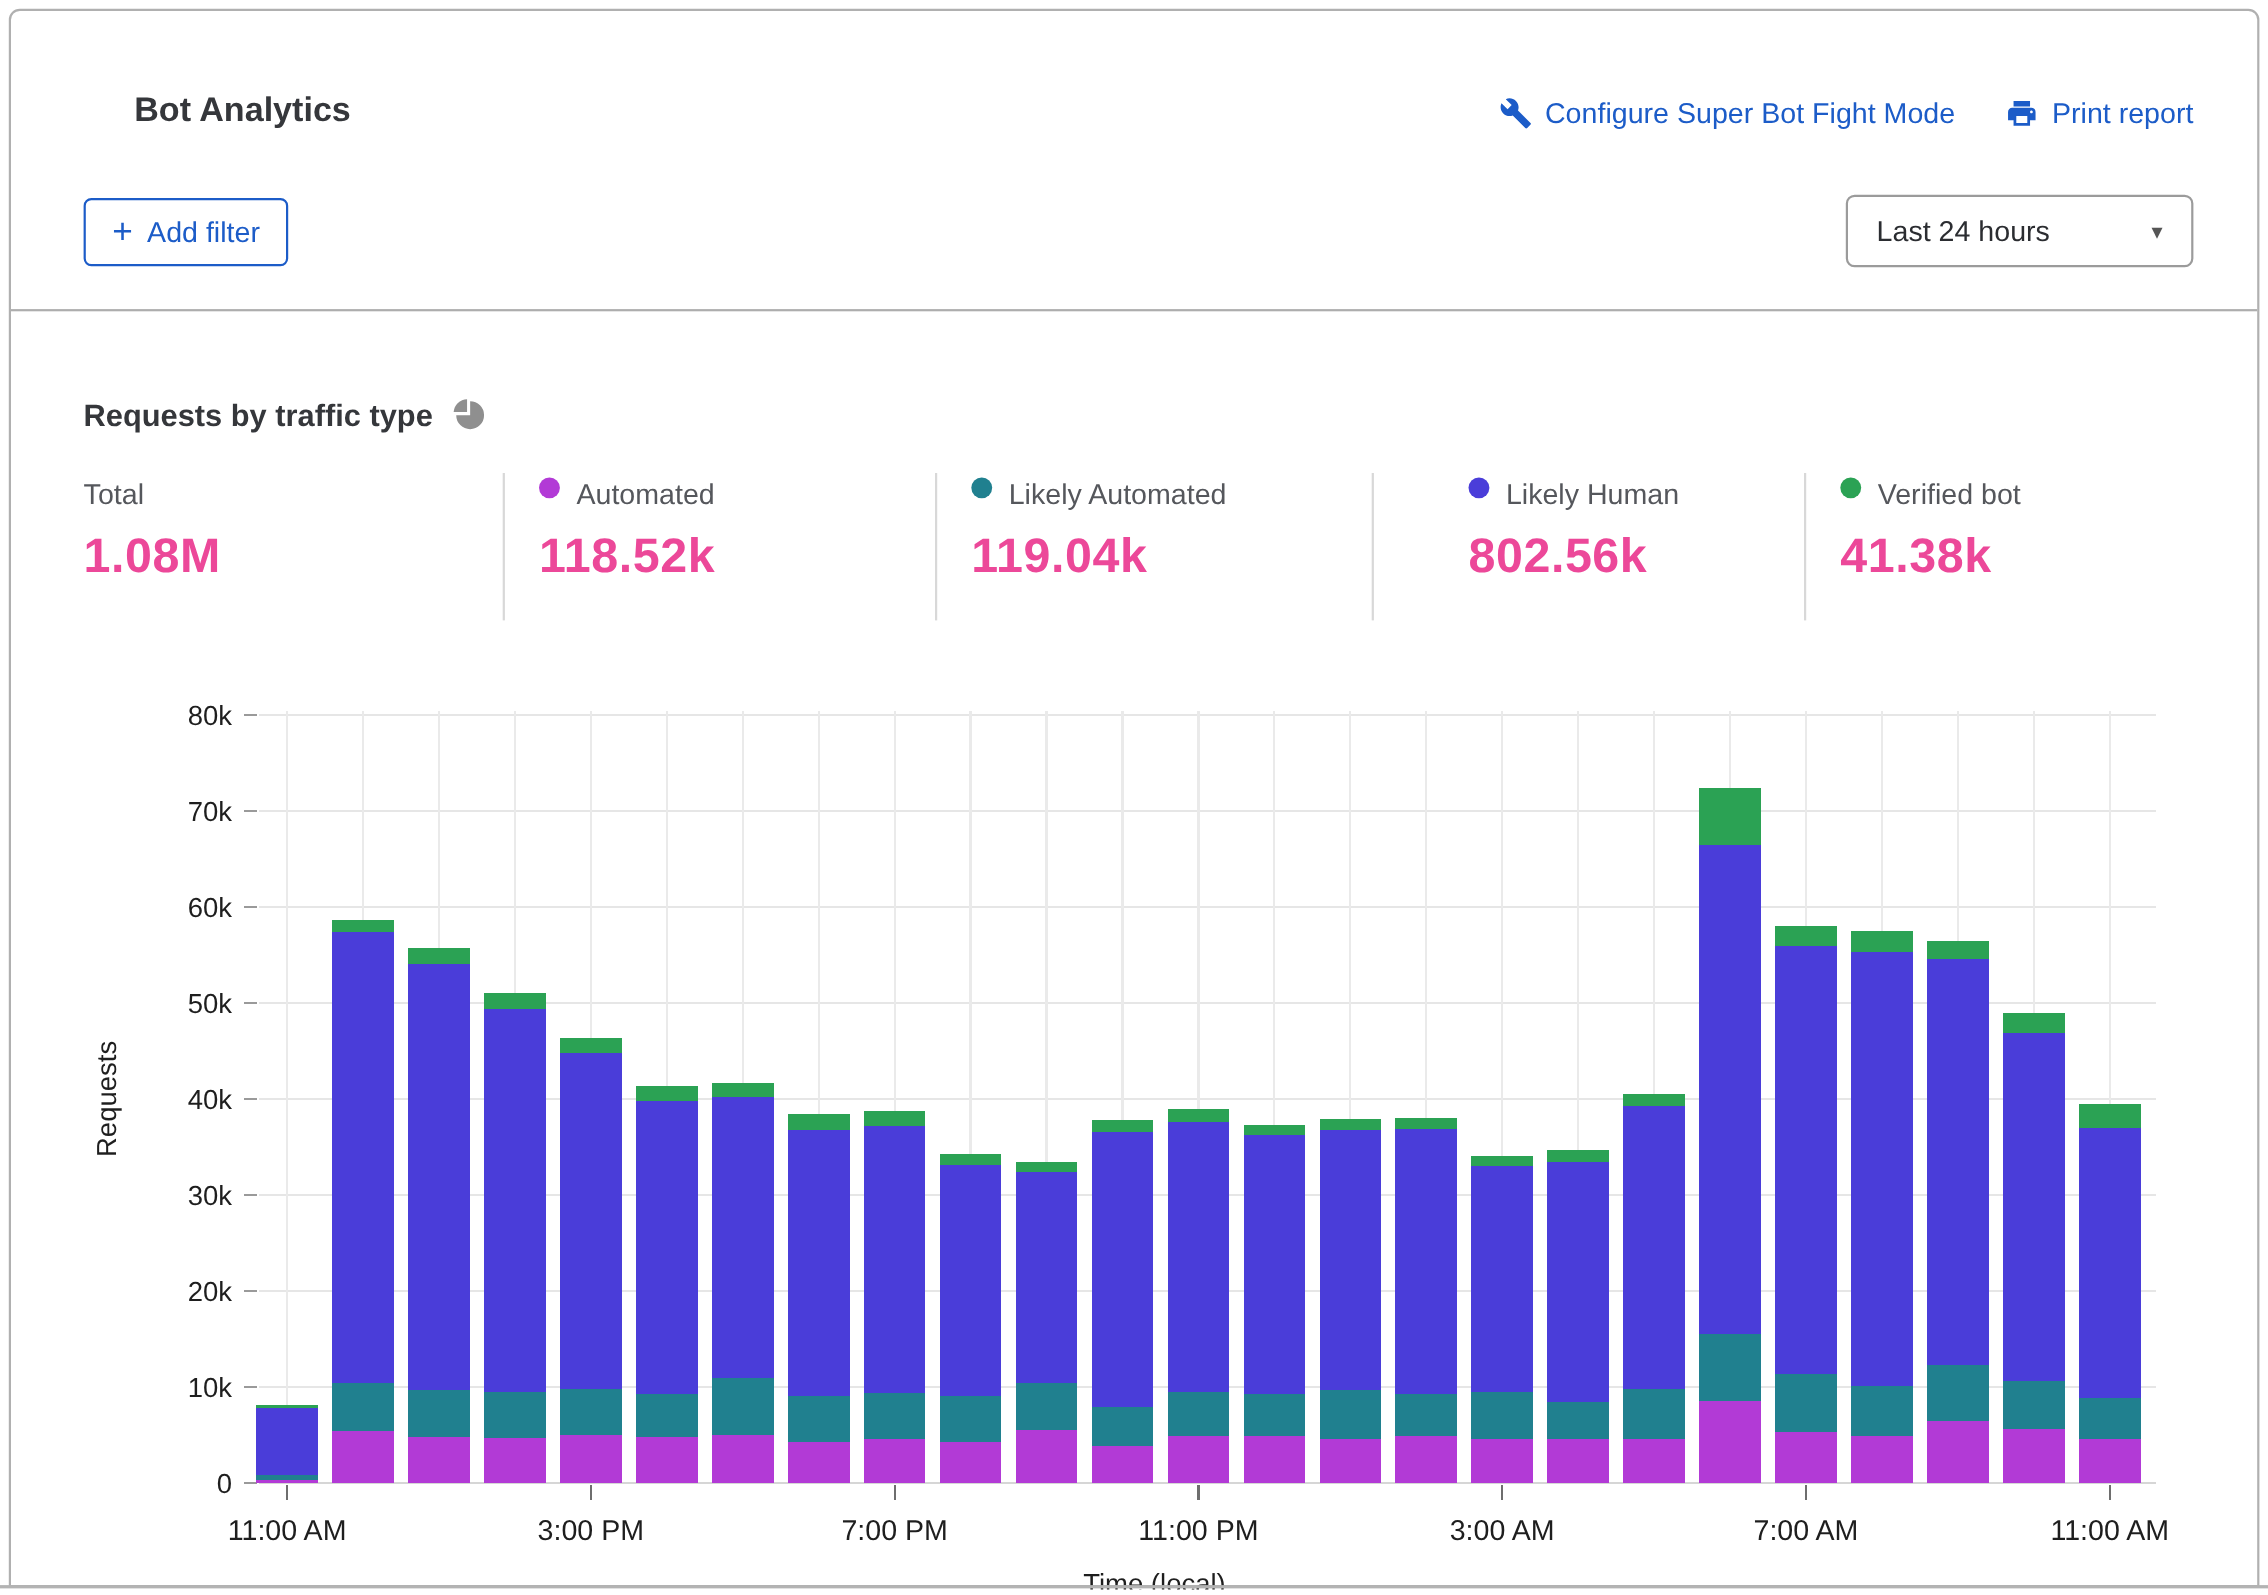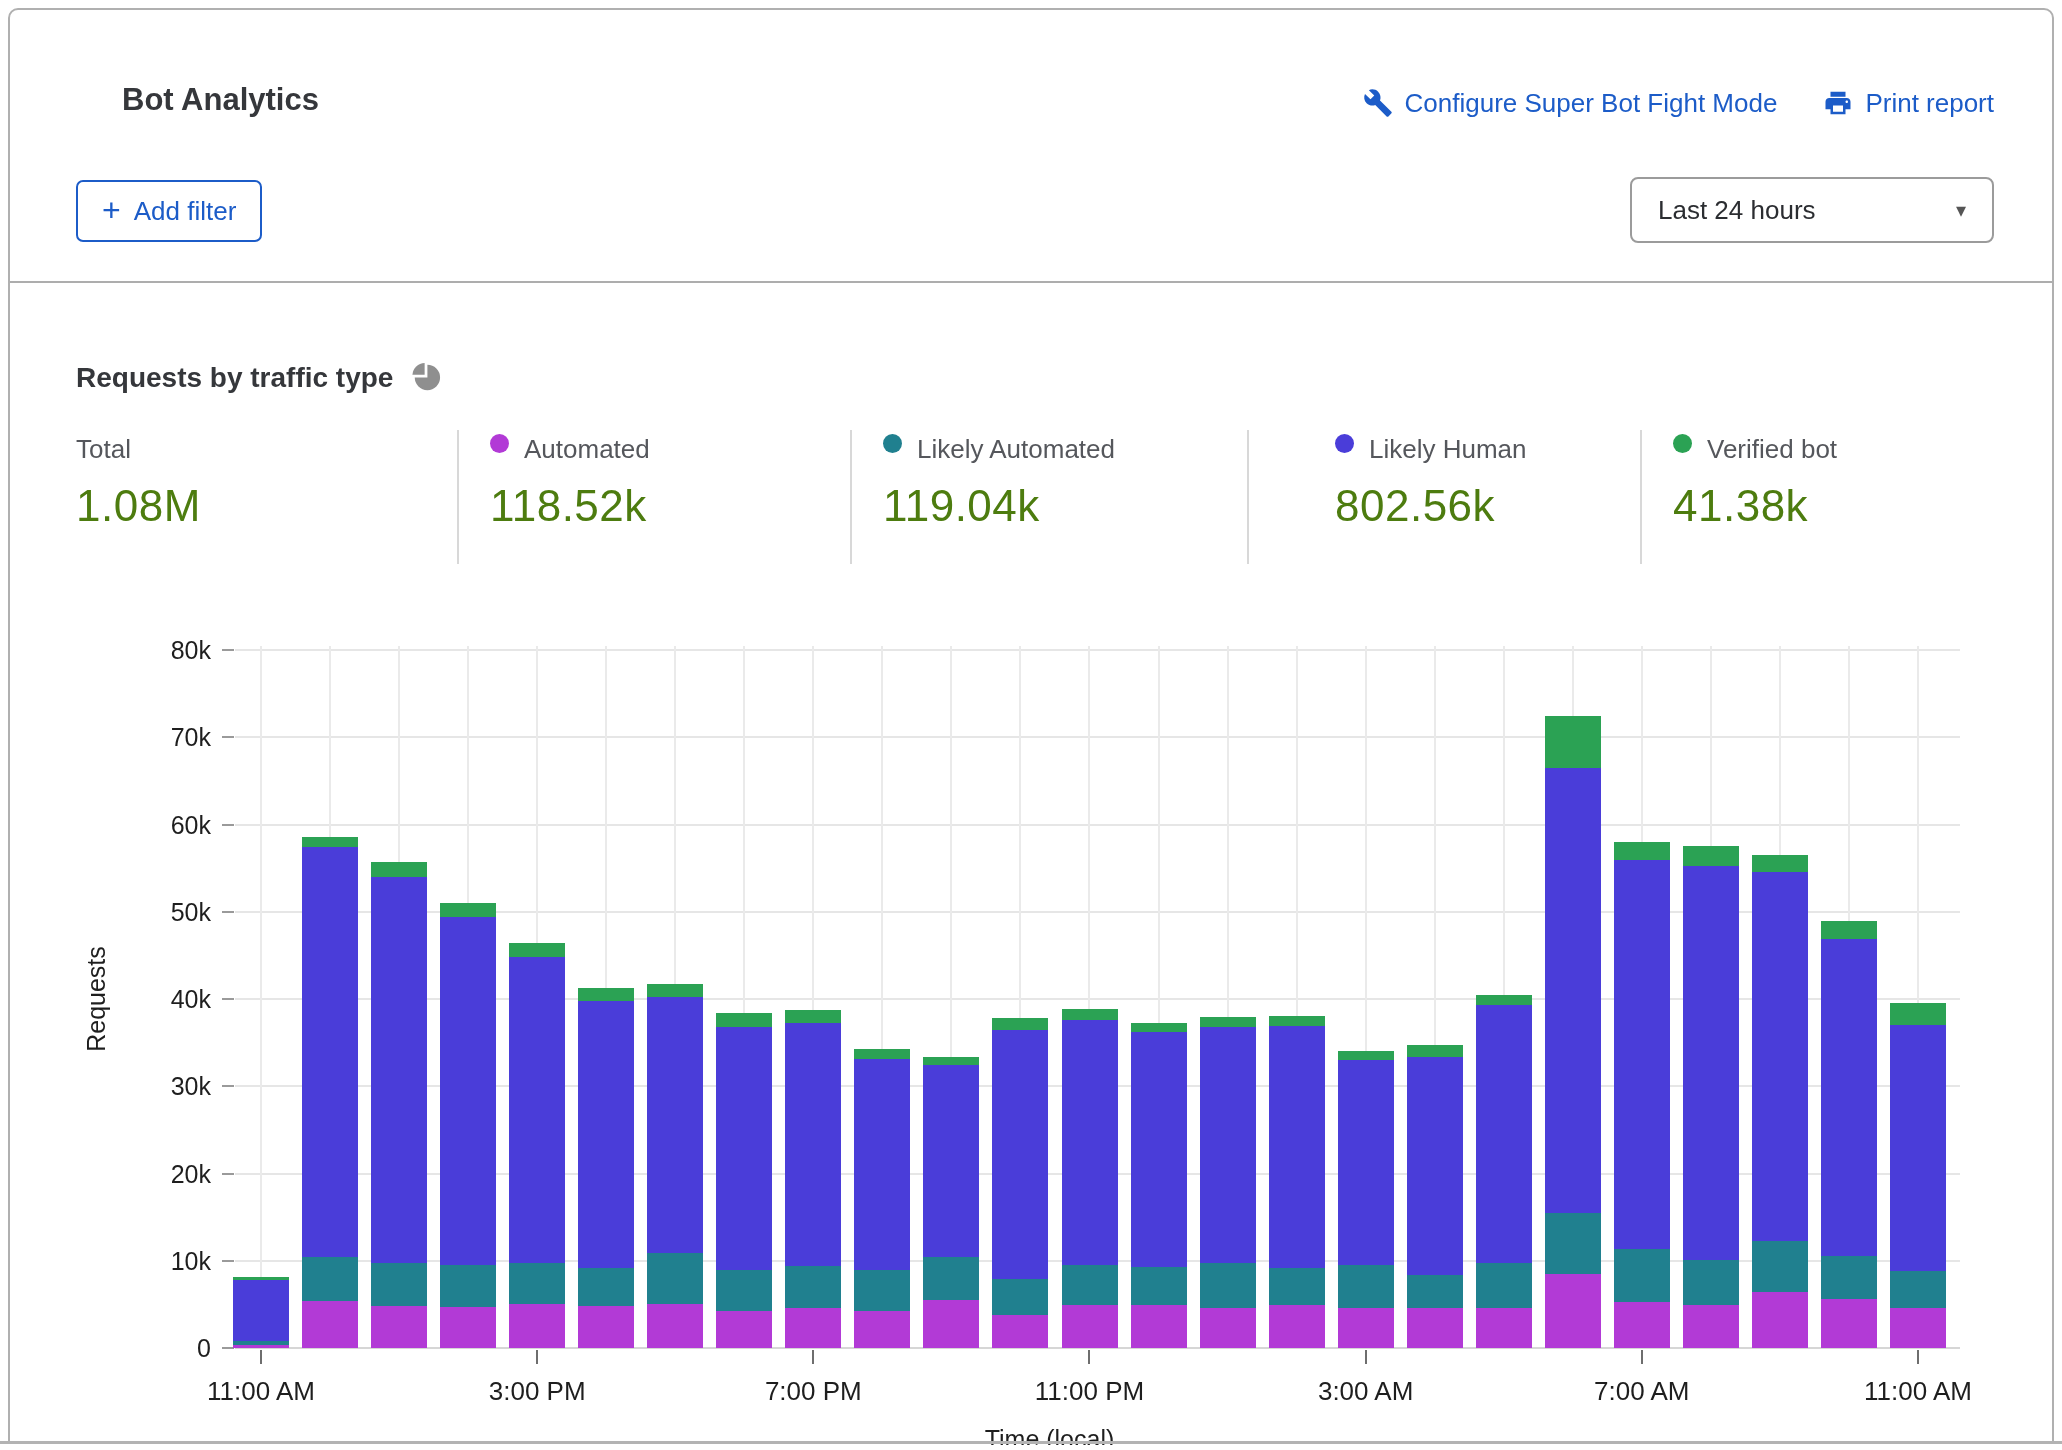--- a/index.html
+++ b/index.html
@@ -9,35 +9,35 @@
           background:#fff; border:2px solid #b0b0b0; border-radius:10px 10px 0 0; }
   
   .page-title { position:absolute; left:66px; top:72px; font-size:31px; font-weight:700; color:#35373b;margin-left:46px; }
   .header-links { position:absolute; right:58px; top:78px; display:flex; gap:46px; align-items:center; }
   .hlink { display:flex; align-items:flex-start; gap:12px; color:#1c5cc8; font-size:26px; cursor:pointer; }
   .hlink svg { width:30px; height:30px; fill:#1c5cc8; }
   .add-filter-btn { position:absolute; left:66px; top:170px; height:62px; display:flex; align-items:center;
           gap:13px; padding:0 24px; border:2px solid #1c5cc8; border-radius:7px; color:#1c5cc8;
           font-size:26px; background:#fff; cursor:pointer; }
   .add-filter-btn .plus { font-size:32px; font-weight:400; line-height:1; margin-top:-3px; }
-  .range-select { position:absolute; right:58px; top:167px; width:364px; height:66px; background:#fff;
+  .range-select { position:absolute; right:58px; top:167px; width:316px; height:66px; background:#fff;
           border:2px solid #9b9b9b; border-radius:8px; display:flex; align-items:center;
           padding:0 26px; font-size:26px; color:#2b2d31; cursor:pointer;justify-content:space-between; }
   .range-select .tri { margin-left:auto; color:#555; font-size:20px; }
   .header-sep { position:absolute; left:0; top:271px; width:100%; height:2px; background:#adadad; }
   
   .section-title-row { position:absolute; left:66px; top:352px; display:flex; align-items:flex-start; gap:18px; }
   .section-title { font-size:28px; font-weight:700; color:#35373b; }
   .pie-icon svg { width:30px; height:30px; display:block; }
   
   .stats { position:absolute; left:0; top:420px; width:100%; height:140px; }
   .stat { position:absolute; top:4px; }
   .stat .lbl-row { display:flex; align-items:flex-start; gap:15px; font-size:26px; color:#55575c; }
   .stat .dot { width:19px; height:19px; border-radius:50%; }
-  .stat .val { margin-top:16px; font-size:44px; font-weight:400; color:#4d7c0f; letter-spacing:.5px; }
+  .stat .val { margin-top:16px; font-size:44px; font-weight:700; color:#ec4899; letter-spacing:.5px; }
   .stat-div { position:absolute; top:0; width:2px; height:134px; background:#d8d8d8; }
   
   .chart-svg { position:absolute; left:0; top:600px; }
   .chart-svg text { font-family:"Liberation Sans", sans-serif; fill:#1e1e1e; }
   .bottom-line { position:absolute; left:0; top:1441px; width:2062px; height:3px; background:#b3b3b3; }
 </style>
 </head>
 <body>
 
 <div class="card">

